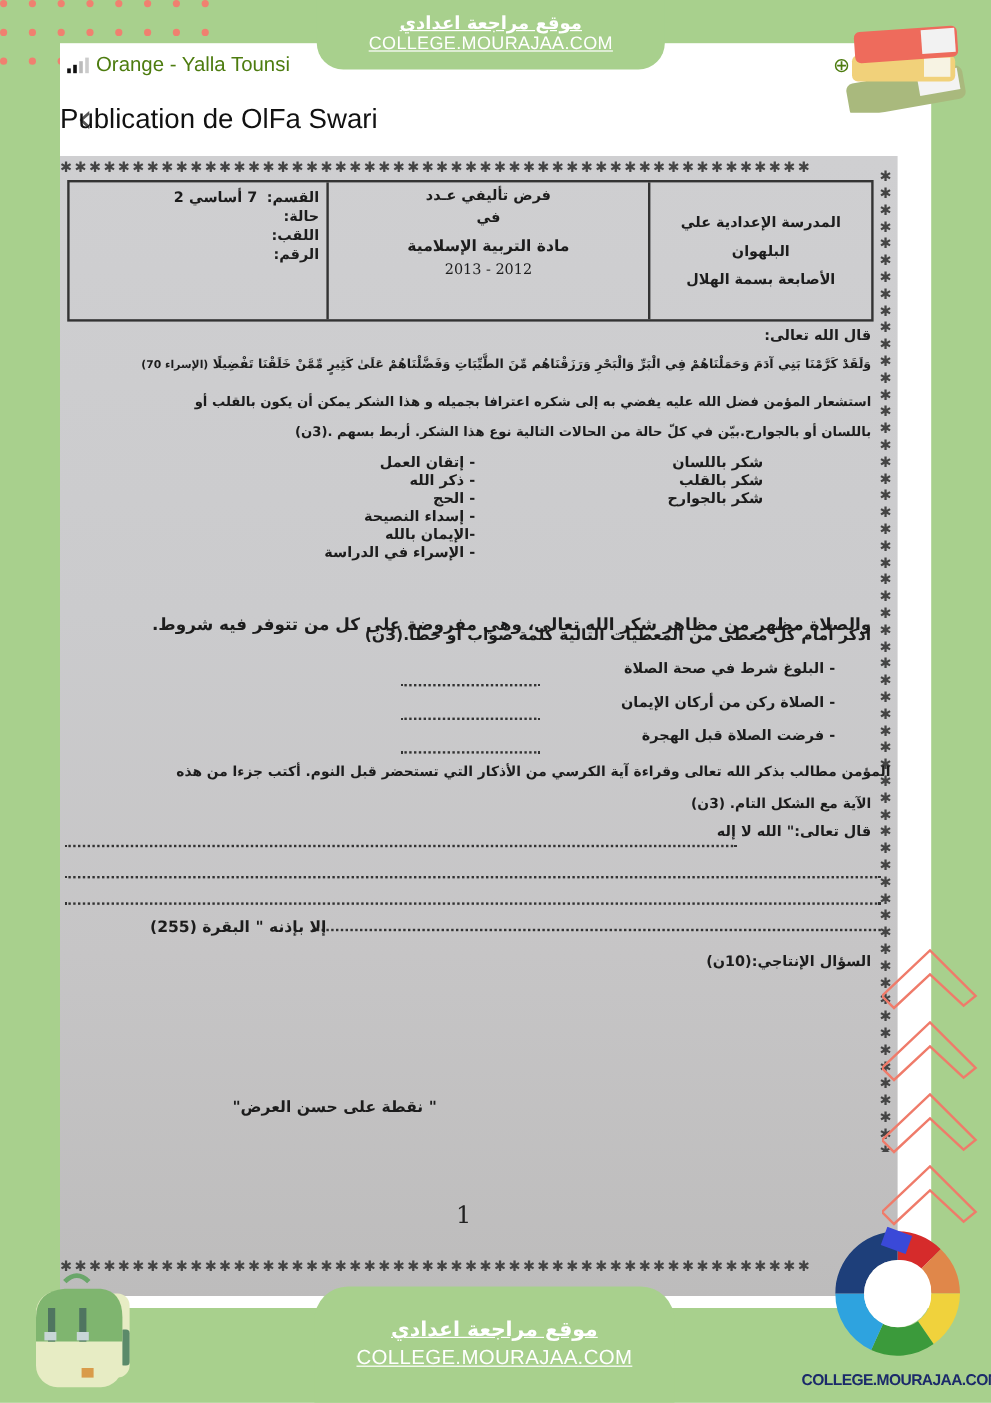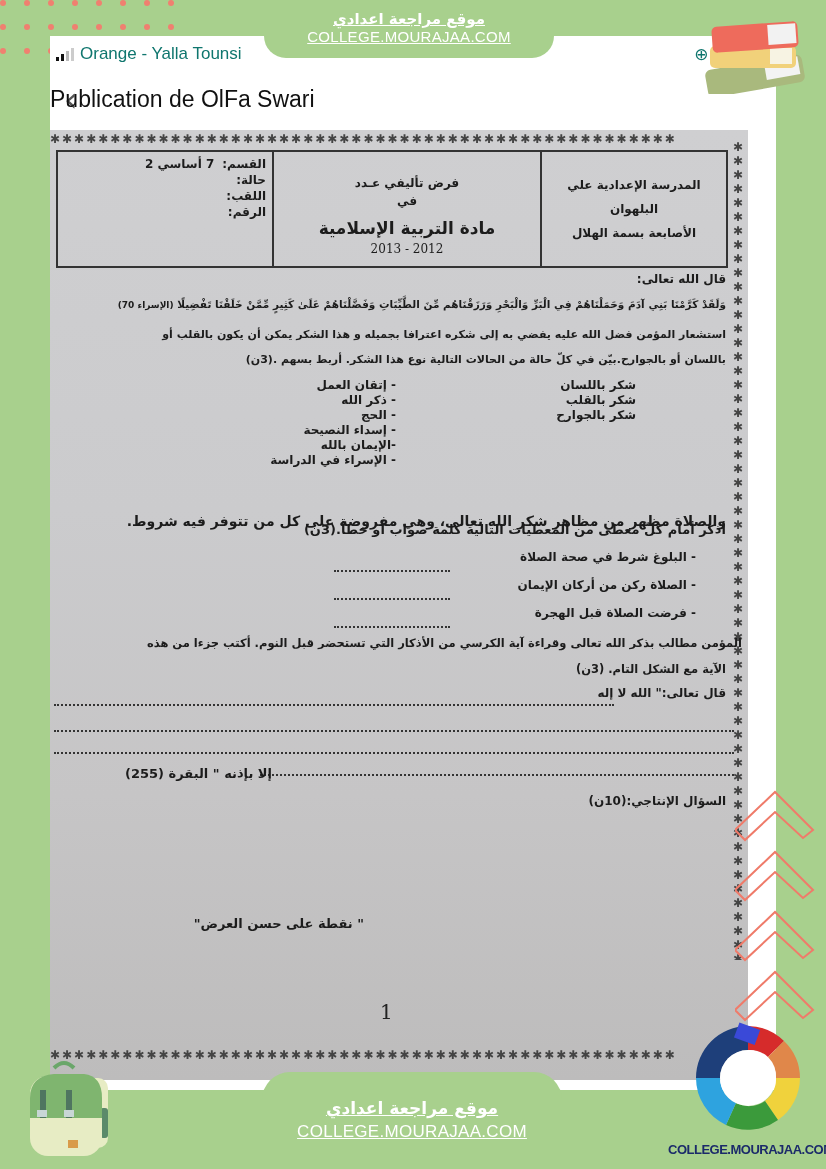--- a/index.html
+++ b/index.html
@@ -3,40 +3,40 @@
   <meta charset="utf-8">
   <style>
     * { box-sizing: border-box; margin: 0; padding: 0; }
     html, body { width: 826px; height: 1169px; overflow: hidden; }
     body { background: #a8d08d; position: relative; font-family: "DejaVu Sans", sans-serif; }
 
     .dots { position: absolute; left: 0; top: 0; width: 200px; height: 60px; }
     .dots span { position: absolute; width: 6px; height: 6px; border-radius: 50%; background: #f08070; }
 
     .phone { position: absolute; left: 50px; top: 36px; width: 726px; height: 1054px; background: #ffffff; }
-    .status-bar { position: absolute; left: 0; top: 0; width: 100%; height: 38px; font-family: "Liberation Sans", sans-serif; font-size: 17px; color: #0f766e; padding-left: 39px; }
+    .status-bar { position: absolute; left: 0; top: 0; width: 100%; height: 38px; font-family: "Liberation Sans", sans-serif; font-size: 17px; color: #4d7c0f; padding-left: 39px; }
     .status-bar .carrier { position: absolute; left: 6px; top: 8px; display: flex; align-items: center; gap: 6px; }
     .signal { display: inline-flex; align-items: flex-end; gap: 2px; height: 14px; }
     .signal i { display: block; width: 3px; background: #111; }
     .status-bar .battery { position: absolute; right: 24px; top: 8px; }
 
     .nav-bar { position: absolute; left: 0; top: 38px; width: 100%; height: 52px; }
     .back { position: absolute; left: 14px; top: 8px; font-size: 34px; color: #555; font-family: "DejaVu Sans", sans-serif; line-height: 1; }
     .nav-title { position: absolute; left: 0; right: 0; top: 12px; text-align: left; font-family: "Liberation Sans", sans-serif; font-size: 23px; color: #111; }
 
     .doc { position: absolute; left: 0; top: 94px; width: 698px; height: 950px; background: linear-gradient(180deg, #cfcfd1 0%, #cbcbcd 40%, #c6c5c6 70%, #bdbcbc 100%); overflow: hidden; direction: rtl; font-family: "DejaVu Sans", sans-serif; color: #1c1c1c; }
     .star-row { position: absolute; left: 0; right: 0; height: 14px; font-size: 12px; letter-spacing: 2px; color: #444; white-space: nowrap; overflow: hidden; direction: ltr; }
     .star-col { position: absolute; right: 4px; top: 10px; width: 14px; bottom: 120px; font-size: 12px; line-height: 13px; color: #444; writing-mode: vertical-rl; overflow: hidden; direction: ltr; }
 
     .head-table { position: absolute; left: 6px; top: 20px; width: 672px; height: 118px; border: 2px solid #333; display: flex; flex-direction: row; }
     .head-cell { border-left: 2px solid #333; padding: 6px; font-size: 12px; font-weight: bold; }
     .head-cell:last-child { border-left: none; }
     .cell-school { width: 186px; display: flex; flex-direction: column; align-items: center; justify-content: center; gap: 10px; }
-    .cell-exam { width: 268px; display: flex; flex-direction: column; align-items: center; justify-content: flex-start; gap: 4px; padding-top: 24px; }
-    .cell-exam .subject { font-size: 17px; margin-top: 6px; }
+    .cell-exam { width: 268px; display: flex; flex-direction: column; align-items: center; justify-content: flex-start; gap: 4px; padding-top: 4px; }
+    .cell-exam .subject { font-size: 13px; margin-top: 6px; }
     .cell-exam .year { font-family: "DejaVu Serif", serif; font-size: 12px; font-weight: normal; }
     .cell-student { flex: 1; padding: 4px 6px; }
     .cell-student .row { display: flex; gap: 8px; line-height: 16px; }
 
     .line { position: absolute; right: 22px; font-size: 12px; font-weight: bold; white-space: nowrap; }
     .dots-line { position: absolute; border-bottom: 2px dotted #333; height: 0; }
 
     .list-col { position: absolute; font-size: 12px; font-weight: bold; line-height: 15px; }
     .tf-item { position: absolute; font-size: 12px; font-weight: bold; }
 

